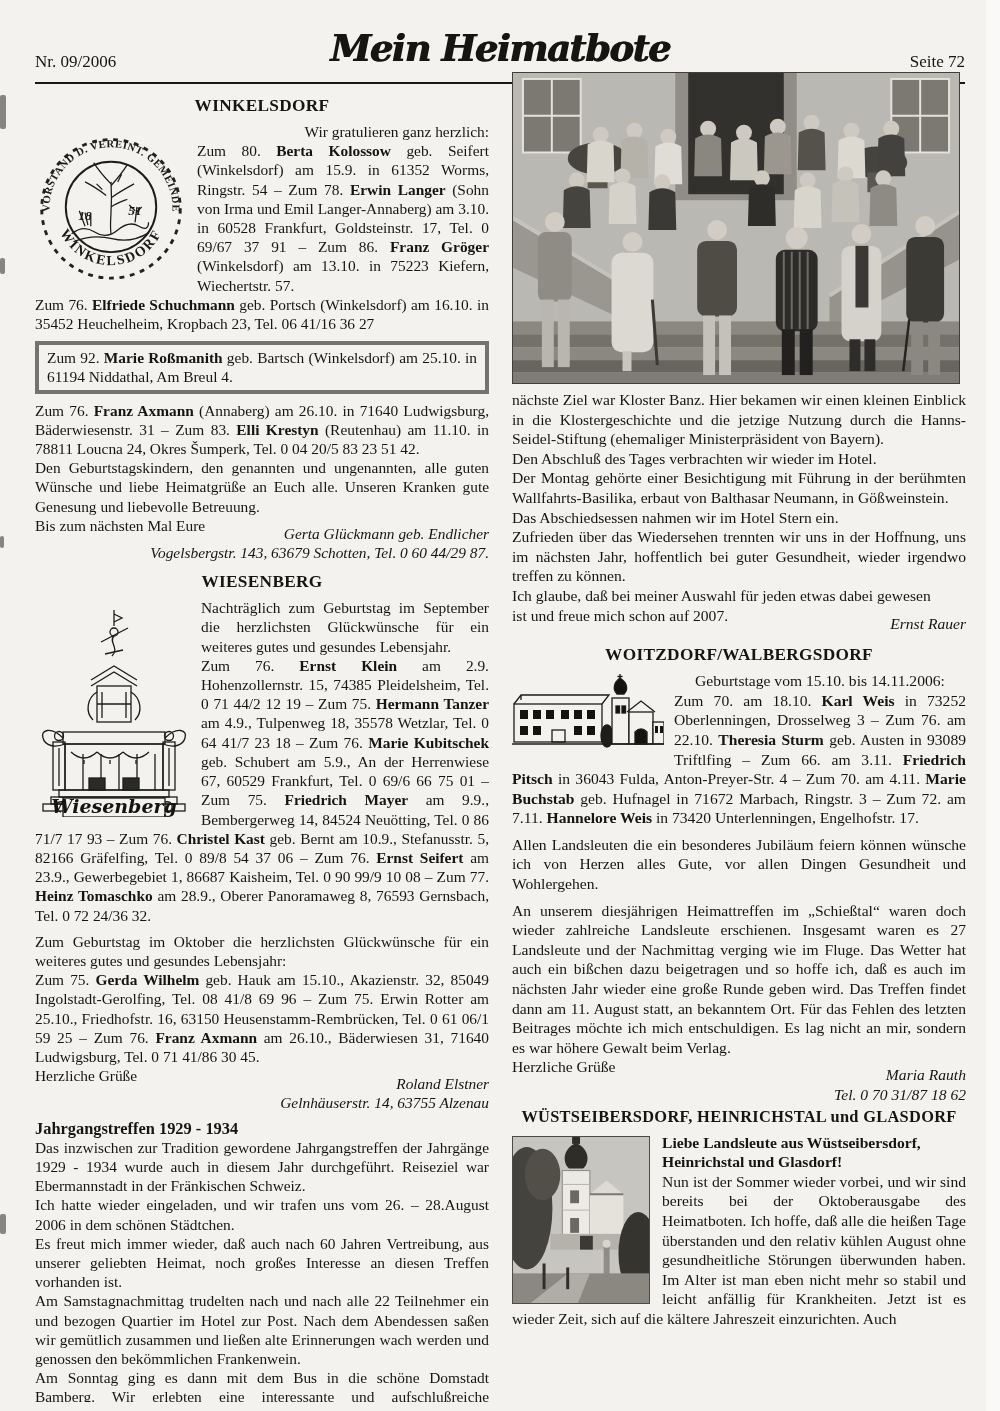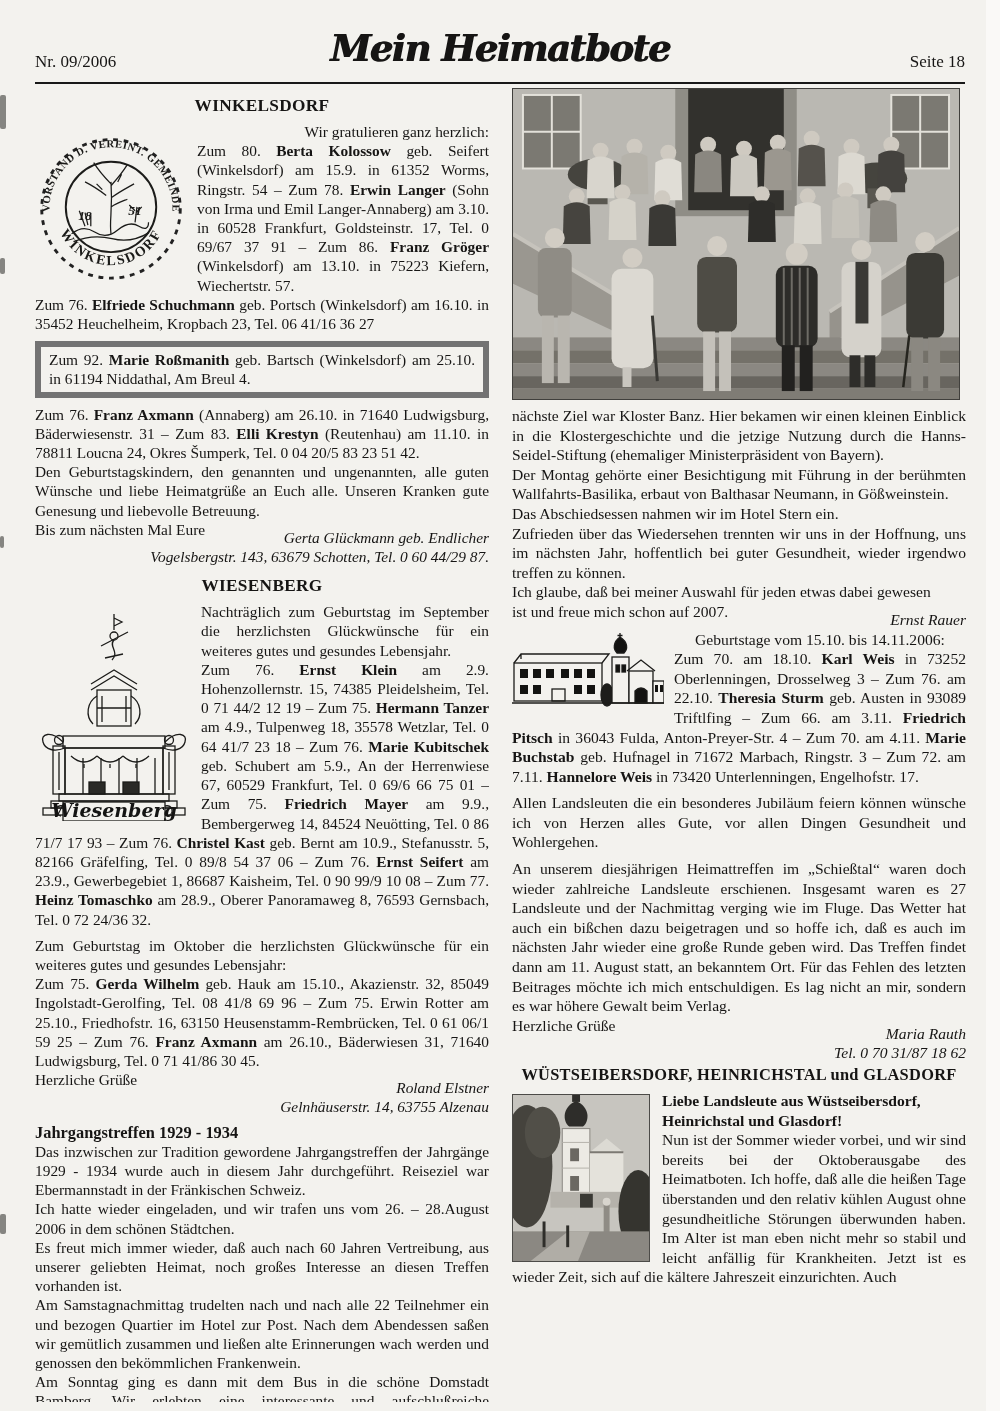--- a/index.html
+++ b/index.html
@@ -13,34 +13,34 @@
   .hdr-issue { position:absolute; left:35px; top:52px; font-size:17px; }
   .hdr-page  { position:absolute; right:35px; top:52px; font-size:17px; }
   .masthead  { position:absolute; left:0; top:26px; width:100%; text-align:center;
                font-family:"DejaVu Serif", serif; font-weight:bold; font-style:italic;
                font-size:37px; letter-spacing:-1.5px; text-shadow:1px 0 0 currentColor; }
   .hdr-rule  { position:absolute; left:35px; width:930px; top:82px; height:2px; background:#181818; }
 
   
   .col { position:absolute; width:454px; text-align:justify; }
   .col-left  { left:35px;  top:92px;  font-size:15.4px; line-height:19.2px; height:1310px; overflow:hidden; }
-  .col-right { left:512px; top:88px;  font-size:15.6px; line-height:19.6px; height:1312px; overflow:hidden; }
+  .col-right { left:512px; top:72px;  font-size:15.6px; line-height:19.6px; height:1312px; overflow:hidden; }
 
   .sec { text-align:center; font-weight:bold; font-size:17.3px; letter-spacing:.3px;
          margin:4px 0 6px 0; clear:both; line-height:20px; white-space:nowrap; }
   .subhead { font-weight:bold; font-size:16.4px; margin-top:6px; clear:both; text-align:left; }
   .p { margin:0; }
   .sp { margin-top:7px; }
   .b { font-weight:bold; }
   .i { font-style:italic;margin-top:8px; }
   .sigrow { display:flex; justify-content:space-between; text-align:left;gap:12px; }
   .sigline { text-align:right; font-style:italic; }
   .boldpara { font-weight:bold; text-align:left; }
 
-  .annbox { clear:both; border:6px solid #737373; padding:3px 8px; margin:8px 0 7px 0; }
+  .annbox { clear:both; border:4px solid #737373; padding:3px 8px; margin:8px 0 7px 0; }
 
   
   .seal  { float:left; width:152px; height:158px; margin:4px 10px 2px 0; }
   .monu  { float:left; width:158px; height:215px; margin:4px 8px 2px 0; }
   .wdraw { float:left; width:152px; height:78px;  margin:3px 10px 2px 0; }
   .cphoto{ float:left; width:138px; height:168px; margin:3px 12px 2px 0;
            border:1px solid #4c4b48; background:#c7c5bf; }
   .seal svg,.monu svg,.wdraw svg,.cphoto svg { width:100%; height:100%; display:block; }
 
   .gphoto { width:448px; height:312px; border:1px solid #403f3c; margin:0 0 6px 0; background:#bab8b2; }
@@ -53,21 +53,21 @@
 
 <div class="page">
   <div class="page-edge"></div>
   <div class="smudge" style="top:95px;width:6px;height:34px;"></div>
   <div class="smudge" style="top:258px;width:5px;height:16px;"></div>
   <div class="smudge" style="top:536px;width:4px;height:12px;"></div>
   <div class="smudge" style="top:1214px;width:6px;height:20px;"></div>
 
   <div class="hdr-issue">Nr. 09/2006</div>
   <div class="masthead">Mein Heimatbote</div>
-  <div class="hdr-page">Seite 18</div>
+  <div class="hdr-page">Seite 72</div>
   <div class="hdr-rule"></div>
 
   <div class="col col-left">
     <h2 class="sec">WINKELSDORF</h2>
 
     <span class="seal">
       <svg viewBox="0 0 158 164">
         <defs>
           <path id="arcTop" d="M 23.6 118 A 64 64 0 1 1 134.4 118"></path>
           <path id="arcBot" d="M 26 110 A 58 58 0 0 0 132 110"></path>
@@ -230,29 +230,31 @@
           <circle cx="414" cy="154" r="10" fill="#d2cdc4"></circle>
           <rect x="395" y="165" width="38" height="86" rx="9" fill="#3b3a35"></rect>
           <rect x="400" y="250" width="12" height="54" fill="#8b8881"></rect>
           <rect x="417" y="250" width="12" height="54" fill="#8b8881"></rect>
           <path d="M398 248 L392 300" stroke="#26251f" stroke-width="2.5" fill="none"></path>
         </g>
       </svg>
     </div>
 
     <p class="p">nächste Ziel war Kloster Banz. Hier bekamen wir einen kleinen Einblick in die Klostergeschichte und die jetzige Nutzung durch die Hanns-Seidel-Stiftung (ehemaliger Ministerpräsident von Bayern).</p>
+    <p class="p">Den Abschluß des Tages verbrachten wir wieder im Hotel.</p>
     <p class="p">Der Montag gehörte einer Besichtigung mit Führung in der berühmten Wallfahrts-Basilika, erbaut von Balthasar Neumann, in Gößweinstein.</p>
     <p class="p">Das Abschiedsessen nahmen wir im Hotel Stern ein.</p>
     <p class="p">Zufrieden über das Wiedersehen trennten wir uns in der Hoffnung, uns im nächsten Jahr, hoffentlich bei guter Gesundheit, wieder irgendwo treffen zu können.</p>
     <p class="p">Ich glaube, daß bei meiner Auswahl für jeden etwas dabei gewesen</p>
     <div class="sigrow">
       <span>ist und freue mich schon auf 2007.</span>
       <span class="i">Ernst Rauer</span>
     </div>
 
+    <h2 class="sec" style="margin-top:12px">WOITZDORF/WALBERGSDORF</h2>
 
     <span class="wdraw">
       <svg viewBox="0 0 152 78">
         <g class="line-art">
           <rect x="2" y="30" width="88" height="38" fill="#f3f2ee"></rect>
           <path d="M2 30 L9 21 L97 21 L90 30 M9 21 L9 26"></path>
           <g fill="#131311" stroke="none">
             <rect x="8" y="36" width="8" height="9"></rect>
               <rect x="21" y="36" width="8" height="9"></rect>
               <rect x="34" y="36" width="8" height="9"></rect>

